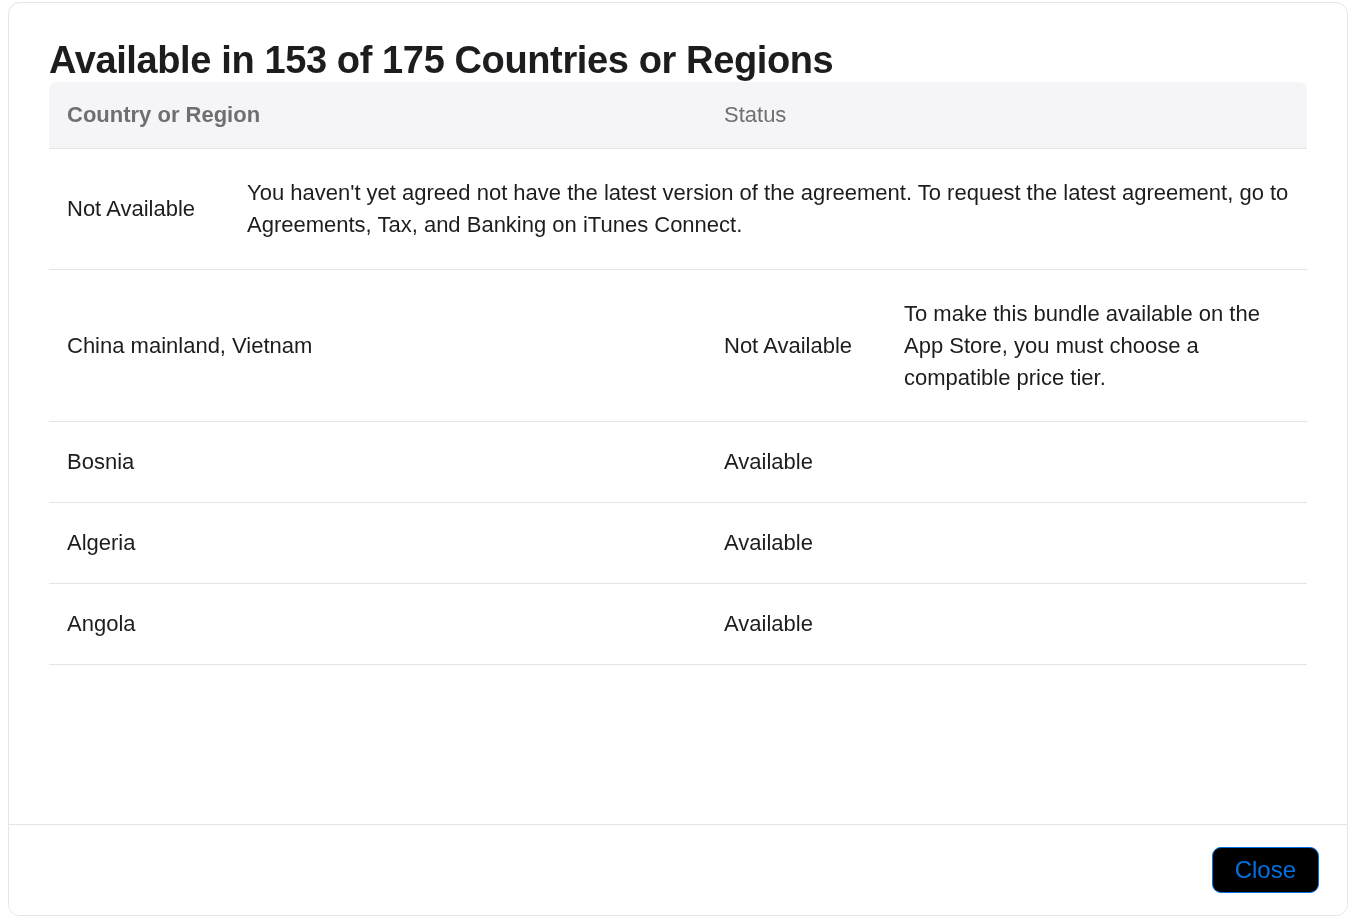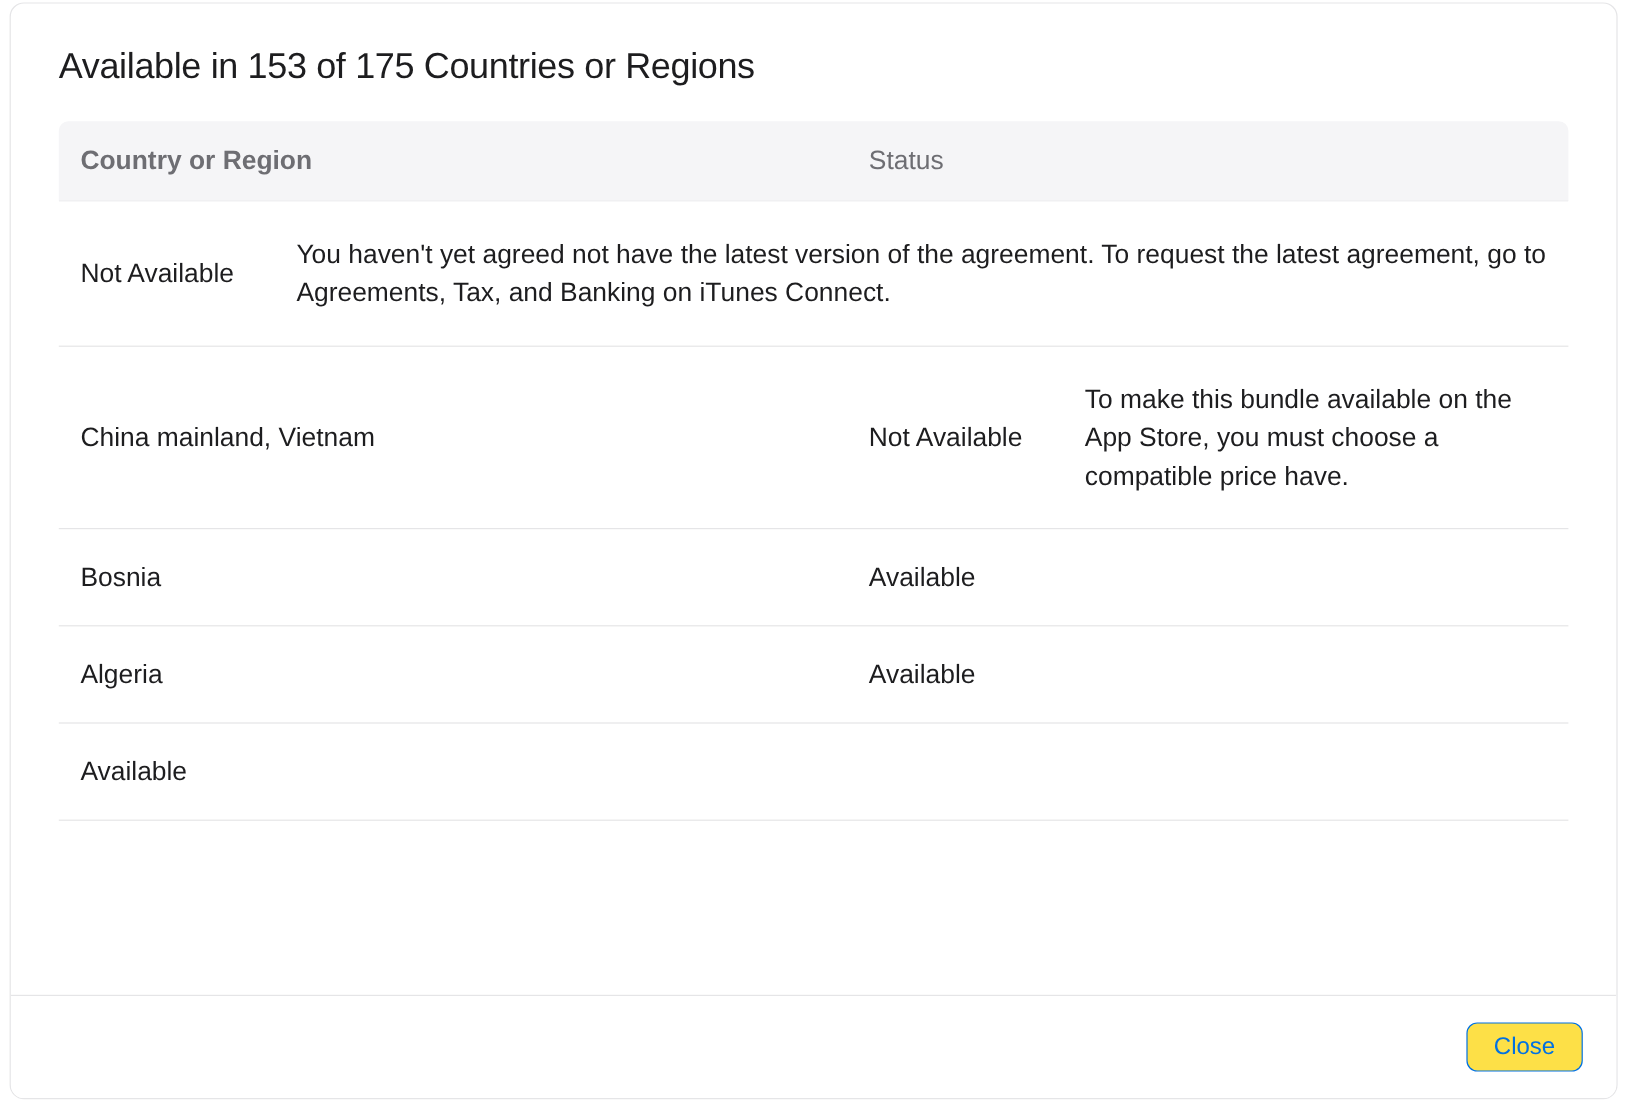--- a/index.html
+++ b/index.html
@@ -31,24 +31,23 @@
       overflow: hidden;
     }
     
     .modal-content {
       flex: 1;
       overflow-y: auto;
       padding: 36px 40px 20px 40px;
     }
     
     .modal-title {
-      font-size: 30px;
-      font-weight: 400;
+      font-size: 38px;
+      font-weight: 700;
       color: #1d1d1f;
-      margin-bottom: 28px;
       letter-spacing: -0.01em;
     }
     
     .table-container {
       width: 100%;
     }
     
     .table-header {
       display: flex;
       background: #f5f5f7;
@@ -101,24 +100,24 @@
     
     .modal-footer {
       border-top: 1px solid #e5e5e7;
       padding: 22px 28px;
       display: flex;
       justify-content: flex-end;
       background: #ffffff;
     }
     
     .close-button {
-      background: #fde047;
+      background: #000000;
       border: 1px solid #0071e3;
       color: #0071e3;
-      font-size: 20px;
+      font-size: 24px;
       font-weight: 400;
       padding: 8px 22px;
       border-radius: 9px;
       cursor: pointer;
       font-family: inherit;
     }
   </style>
 </head>
 <body>
 
@@ -134,36 +133,37 @@
 
       <div class="table-body">
         <div class="table-row tall">
           <div class="td col-status">Not Available</div>
           <div class="td col-reason">You haven't yet agreed not have the latest version of the agreement. To request the latest agreement, go to Agreements, Tax, and Banking on iTunes Connect.</div>
         </div>
 
         <div class="table-row tall">
           <div class="td col-country">China mainland, Vietnam</div>
           <div class="td col-status">Not Available</div>
-          <div class="td col-reason">To make this bundle available on the App Store, you must choose a compatible price have.</div>
+          <div class="td col-reason">To make this bundle available on the App Store, you must choose a compatible price tier.</div>
         </div>
 
         <div class="table-row">
           <div class="td col-country">Bosnia</div>
           <div class="td col-status">Available</div>
           <div class="td col-reason"></div>
         </div>
 
         <div class="table-row">
           <div class="td col-country">Algeria</div>
           <div class="td col-status">Available</div>
           <div class="td col-reason"></div>
         </div>
 
         <div class="table-row">
+          <div class="td col-country">Angola</div>
           <div class="td col-status">Available</div>
           <div class="td col-reason"></div>
         </div>
       </div>
     </div>
   </div>
 
   <div class="modal-footer">
     <button class="close-button">Close</button>
   </div>

